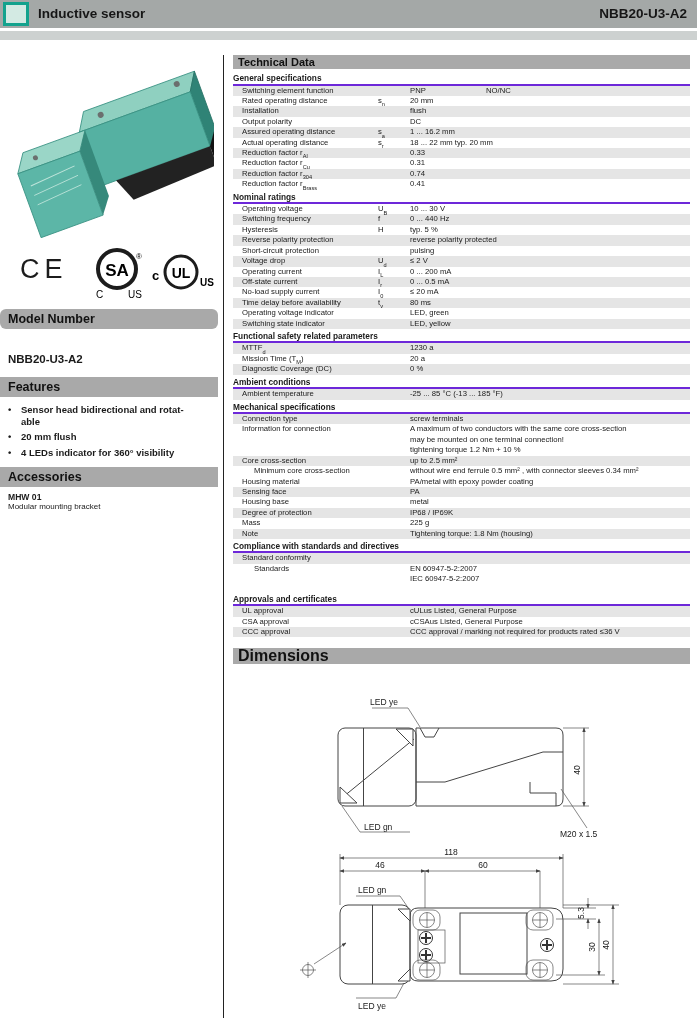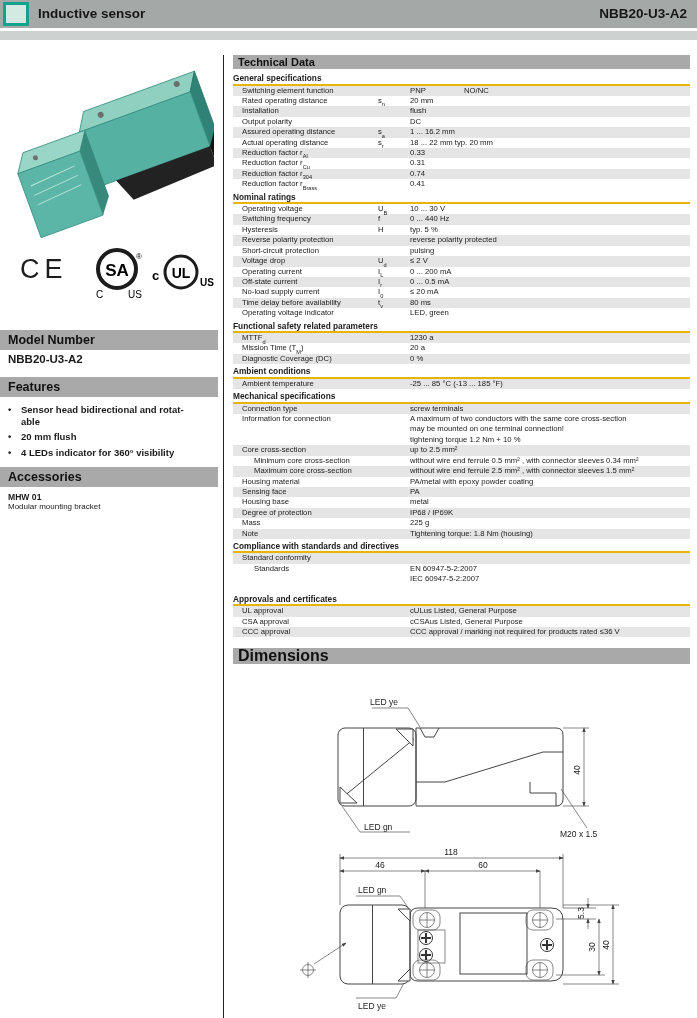--- a/index.html
+++ b/index.html
@@ -17,46 +17,46 @@
   .substrip{position:absolute;left:0;top:31px;width:697px;height:9px;background:#cdd1d0;}
   .divider{position:absolute;left:223px;top:55px;width:1px;height:963px;background:#222;}
 
   
   .photo{position:absolute;left:10px;top:56px;width:204px;height:185px;}
   .mark{position:absolute;}
   .ce-text{font-size:27px;font-weight:500;letter-spacing:5px;color:#1c1c1c;}
   .lbar{position:absolute;left:0;width:218px;height:20px;background:#a9a9a9;
         font-weight:bold;font-size:12.5px;line-height:20px;padding-left:8px;
         box-sizing:border-box;color:#111;}
-  #bar-model{top:330px;} #bar-features{top:377px;} #bar-acc{top:467px;}
+  #bar-model{top:309px;border-radius:6px;} #bar-features{top:377px;} #bar-acc{top:467px;}
   .model-val{position:absolute;left:8px;top:353px;font-weight:bold;font-size:11.5px;}
   .features{position:absolute;left:8px;top:404px;width:208px;}
   .feat{display:flex;font-weight:bold;font-size:9.5px;line-height:11.5px;margin-bottom:4px;}
   .feat .b{width:13px;}
   .feat .t{flex:1;white-space:pre-line;}
   .acc{position:absolute;left:8px;top:492px;width:206px;}
   .acc-code{font-weight:bold;font-size:8.6px;line-height:10px;}
   .acc-desc{font-size:8px;line-height:10px;}
 
   
   .rbar{position:absolute;left:233px;width:457px;background:#a9a9a9;font-weight:bold;
         box-sizing:border-box;padding-left:5px;color:#111;}
   #bar-tech{top:55px;height:14px;font-size:11px;line-height:14px;}
   #bar-dim{top:648px;height:16px;font-size:16px;line-height:16px;}
   .tech-table{position:absolute;left:233px;top:71px;width:457px;}
   .tsect{font-weight:bold;font-size:8.3px;line-height:9.5px;padding-top:1px;
-         border-bottom:2px solid #eab308;margin-top:2px;}
+         border-bottom:2px solid #6d28d9;margin-top:2px;}
   .gap-top{margin-top:9px;}
   .trow{display:flex;font-size:7.7px;line-height:10.4px;}
   .shade{background:#e5e5e5;justify-content:center;}
   .tlabel{width:145px;padding-left:9px;box-sizing:border-box;}
   .ind .tlabel{padding-left:21px;}
   .tsym{width:32px;}
   .tval{flex:1;white-space:pre-line;}
-  .v1{display:inline-block;width:54px;}
+  .v1{display:inline-block;width:76px;}
   sub{font-size:5.6px;line-height:0;position:relative;top:1px;}
 
   
   .drawing{position:absolute;}
   .drawing text{font-family:"Liberation Sans",sans-serif;font-size:8.5px;fill:#1a1a1a;}
   .dln{stroke:#444;stroke-width:1;fill:none;}
   .dthin{stroke:#555;stroke-width:0.7;fill:none;}
   .dwhite{fill:#fff;stroke:#444;stroke-width:1;}
 </style>
 </head>
@@ -235,20 +235,25 @@
       <div class="trow shade">
         <div class="tlabel">Time delay before availability</div>
         <div class="tsym">t<sub>v</sub></div>
         <div class="tval">80 ms</div>
       </div>
       <div class="trow">
         <div class="tlabel">Operating voltage indicator</div>
         <div class="tsym"></div>
         <div class="tval">LED, green</div>
       </div>
+      <div class="trow shade">
+        <div class="tlabel">Switching state indicator</div>
+        <div class="tsym"></div>
+        <div class="tval">LED, yellow</div>
+      </div>
       <div class="tsect">Functional safety related parameters</div>
       <div class="trow shade">
         <div class="tlabel">MTTF<sub>d</sub></div>
         <div class="tsym"></div>
         <div class="tval">1230 a</div>
       </div>
       <div class="trow">
         <div class="tlabel">Mission Time (T<sub>M</sub>)</div>
         <div class="tsym"></div>
         <div class="tval">20 a</div>
@@ -277,25 +282,20 @@
       </div>
       <div class="trow shade">
         <div class="tlabel">Core cross-section</div>
         <div class="tsym"></div>
         <div class="tval">up to 2.5 mm²</div>
       </div>
       <div class="trow ind">
         <div class="tlabel">Minimum core cross-section</div>
         <div class="tsym"></div>
         <div class="tval">without wire end ferrule 0.5 mm² , with connector sleeves 0.34 mm²</div>
-      </div>
-      <div class="trow shade ind">
-        <div class="tlabel">Maximum core cross-section</div>
-        <div class="tsym"></div>
-        <div class="tval">without wire end ferrule 2.5 mm² , with connector sleeves 1.5 mm²</div>
       </div>
       <div class="trow">
         <div class="tlabel">Housing material</div>
         <div class="tsym"></div>
         <div class="tval">PA/metal with epoxy powder coating</div>
       </div>
       <div class="trow shade">
         <div class="tlabel">Sensing face</div>
         <div class="tsym"></div>
         <div class="tval">PA</div>

